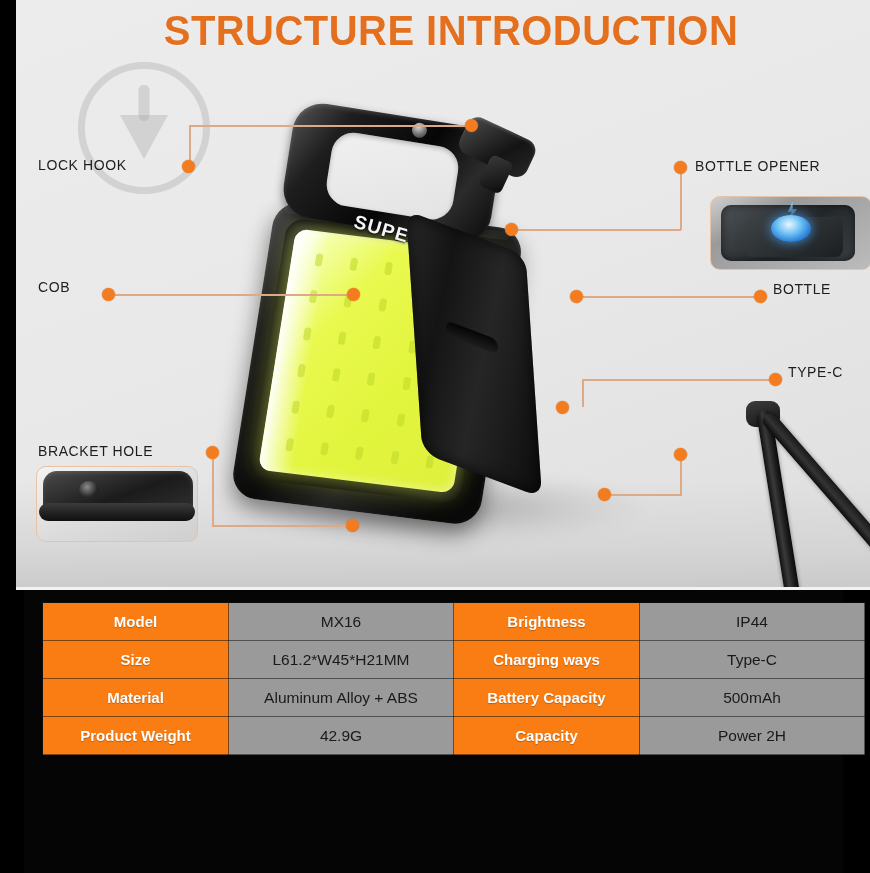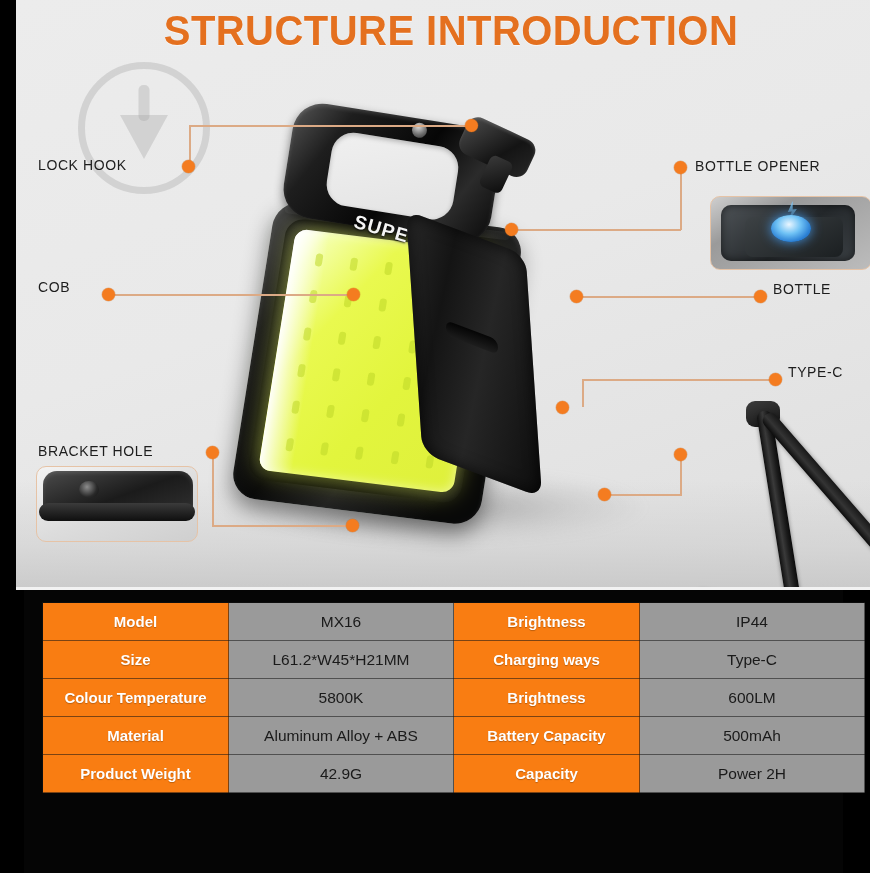--- a/index.html
+++ b/index.html
@@ -352,26 +352,20 @@
           <td class="k">Brightness</td>
           <td class="v">IP44</td>
         </tr>
         <tr>
           <td class="k">Size</td>
           <td class="v">L61.2*W45*H21MM</td>
           <td class="k">Charging ways</td>
           <td class="v">Type-C</td>
         </tr>
         <tr>
-          <td class="k">Colour Temperature</td>
-          <td class="v">5800K</td>
-          <td class="k">Brightness</td>
-          <td class="v">600LM</td>
-        </tr>
-        <tr>
           <td class="k">Material</td>
           <td class="v">Aluminum Alloy + ABS</td>
           <td class="k">Battery Capacity</td>
           <td class="v">500mAh</td>
         </tr>
         <tr>
           <td class="k">Product Weight</td>
           <td class="v">42.9G</td>
           <td class="k">Capacity</td>
           <td class="v">Power 2H</td>

